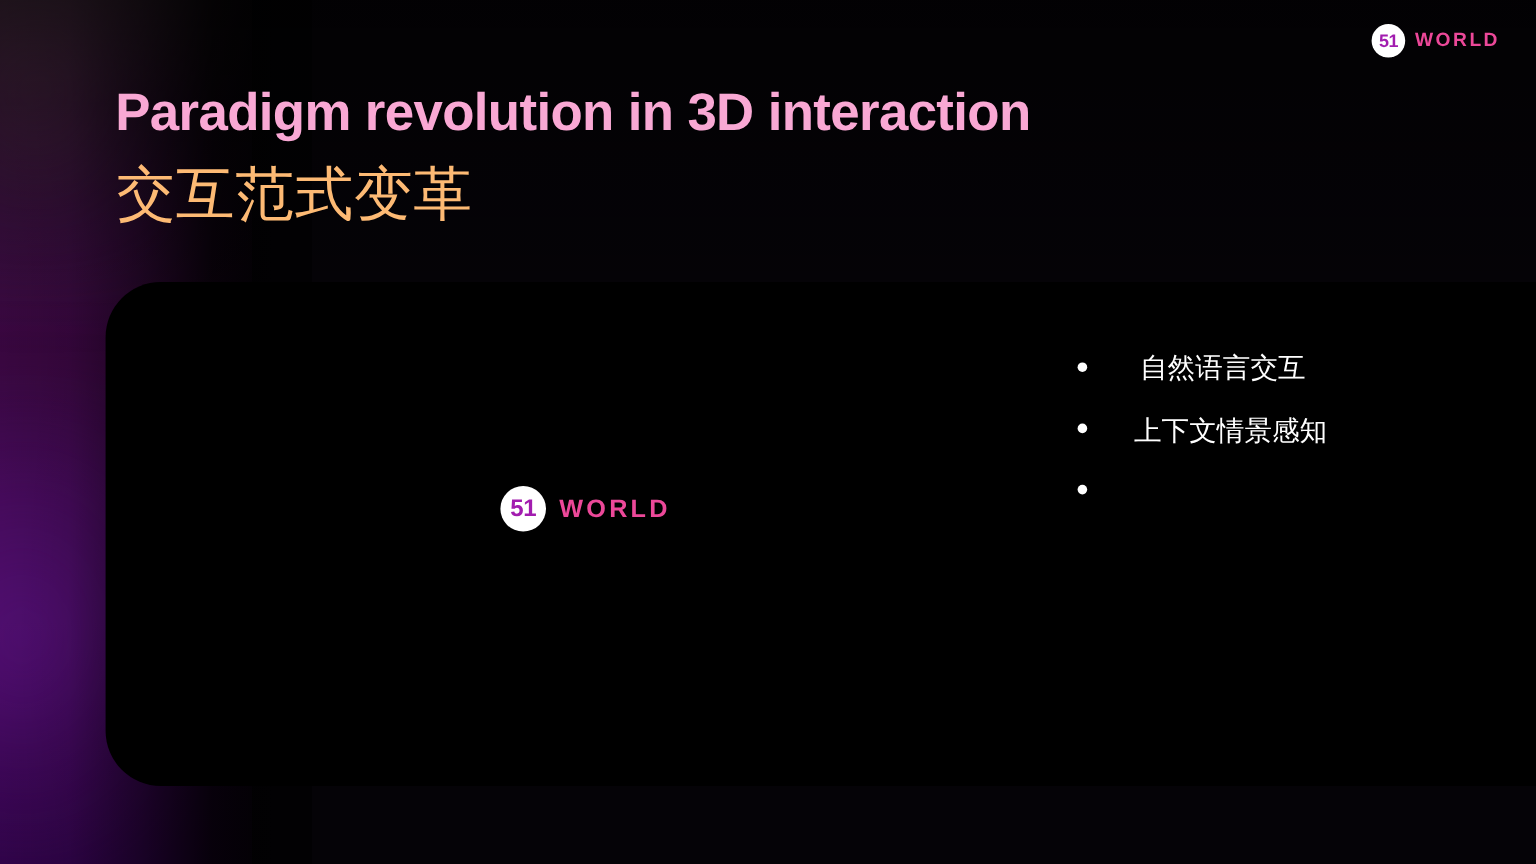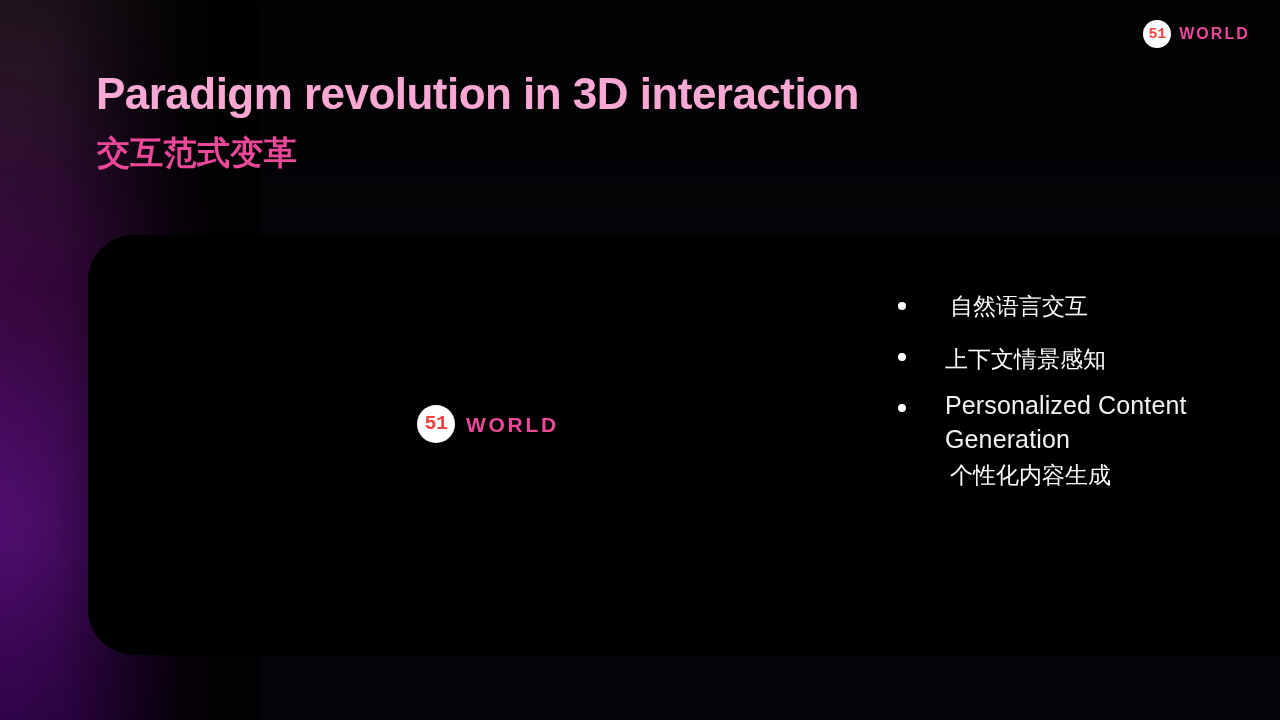--- a/index.html
+++ b/index.html
@@ -97,26 +97,26 @@
   }
 
   
   .logo {
     display: flex;
     align-items: center;
   }
   .logo-mark {
     border-radius: 50%;
     background: #ffffff;
-    color: #ef4444;
+    color: #a21caf;
     display: flex;
     align-items: center;
     justify-content: center;
     font-weight: 700;
-    font-family: Liberation Mono, monospace;
+    font-family: Liberation Sans, sans-serif;
     letter-spacing: -0.02em;
     line-height: 1;
   }
   .logo-word {
     color: #ec4899;
     font-weight: 700;
     letter-spacing: 0.13em;
     line-height: 1;
   }
 
@@ -157,23 +157,23 @@
     font-size: 44px;
     font-weight: 700;
     letter-spacing: -0.012em;
     line-height: 1.1;
     white-space: nowrap;
   }
   .title-zh {
     position: absolute;
     left: 97px;
     top: 134px;
-    color: #ec4899;
-    font-size: 33px;
-    font-weight: 700;
+    color: #fdba74;
+    font-size: 49px;
+    font-weight: 400;
     letter-spacing: 0.01em;
     line-height: 1.15;
     white-space: nowrap;
   }
 
   
   .bullet-list {
     position: absolute;
     left: 898px;
     top: 287px;
@@ -252,21 +252,17 @@
 
     <div class="bullet-item">
       <span class="bullet-dot"></span>
       <div class="bullet-body">
         <div class="bullet-zh">上下文情景感知</div>
       </div>
     </div>
 
     <div class="bullet-item">
       <span class="bullet-dot"></span>
-      <div class="bullet-body">
-        <div class="bullet-en">Personalized Content Generation</div>
-        <div class="bullet-zh indented">个性化内容生成</div>
-      </div>
     </div>
 
   </div>
 
 </div>
 
 </body></html>

